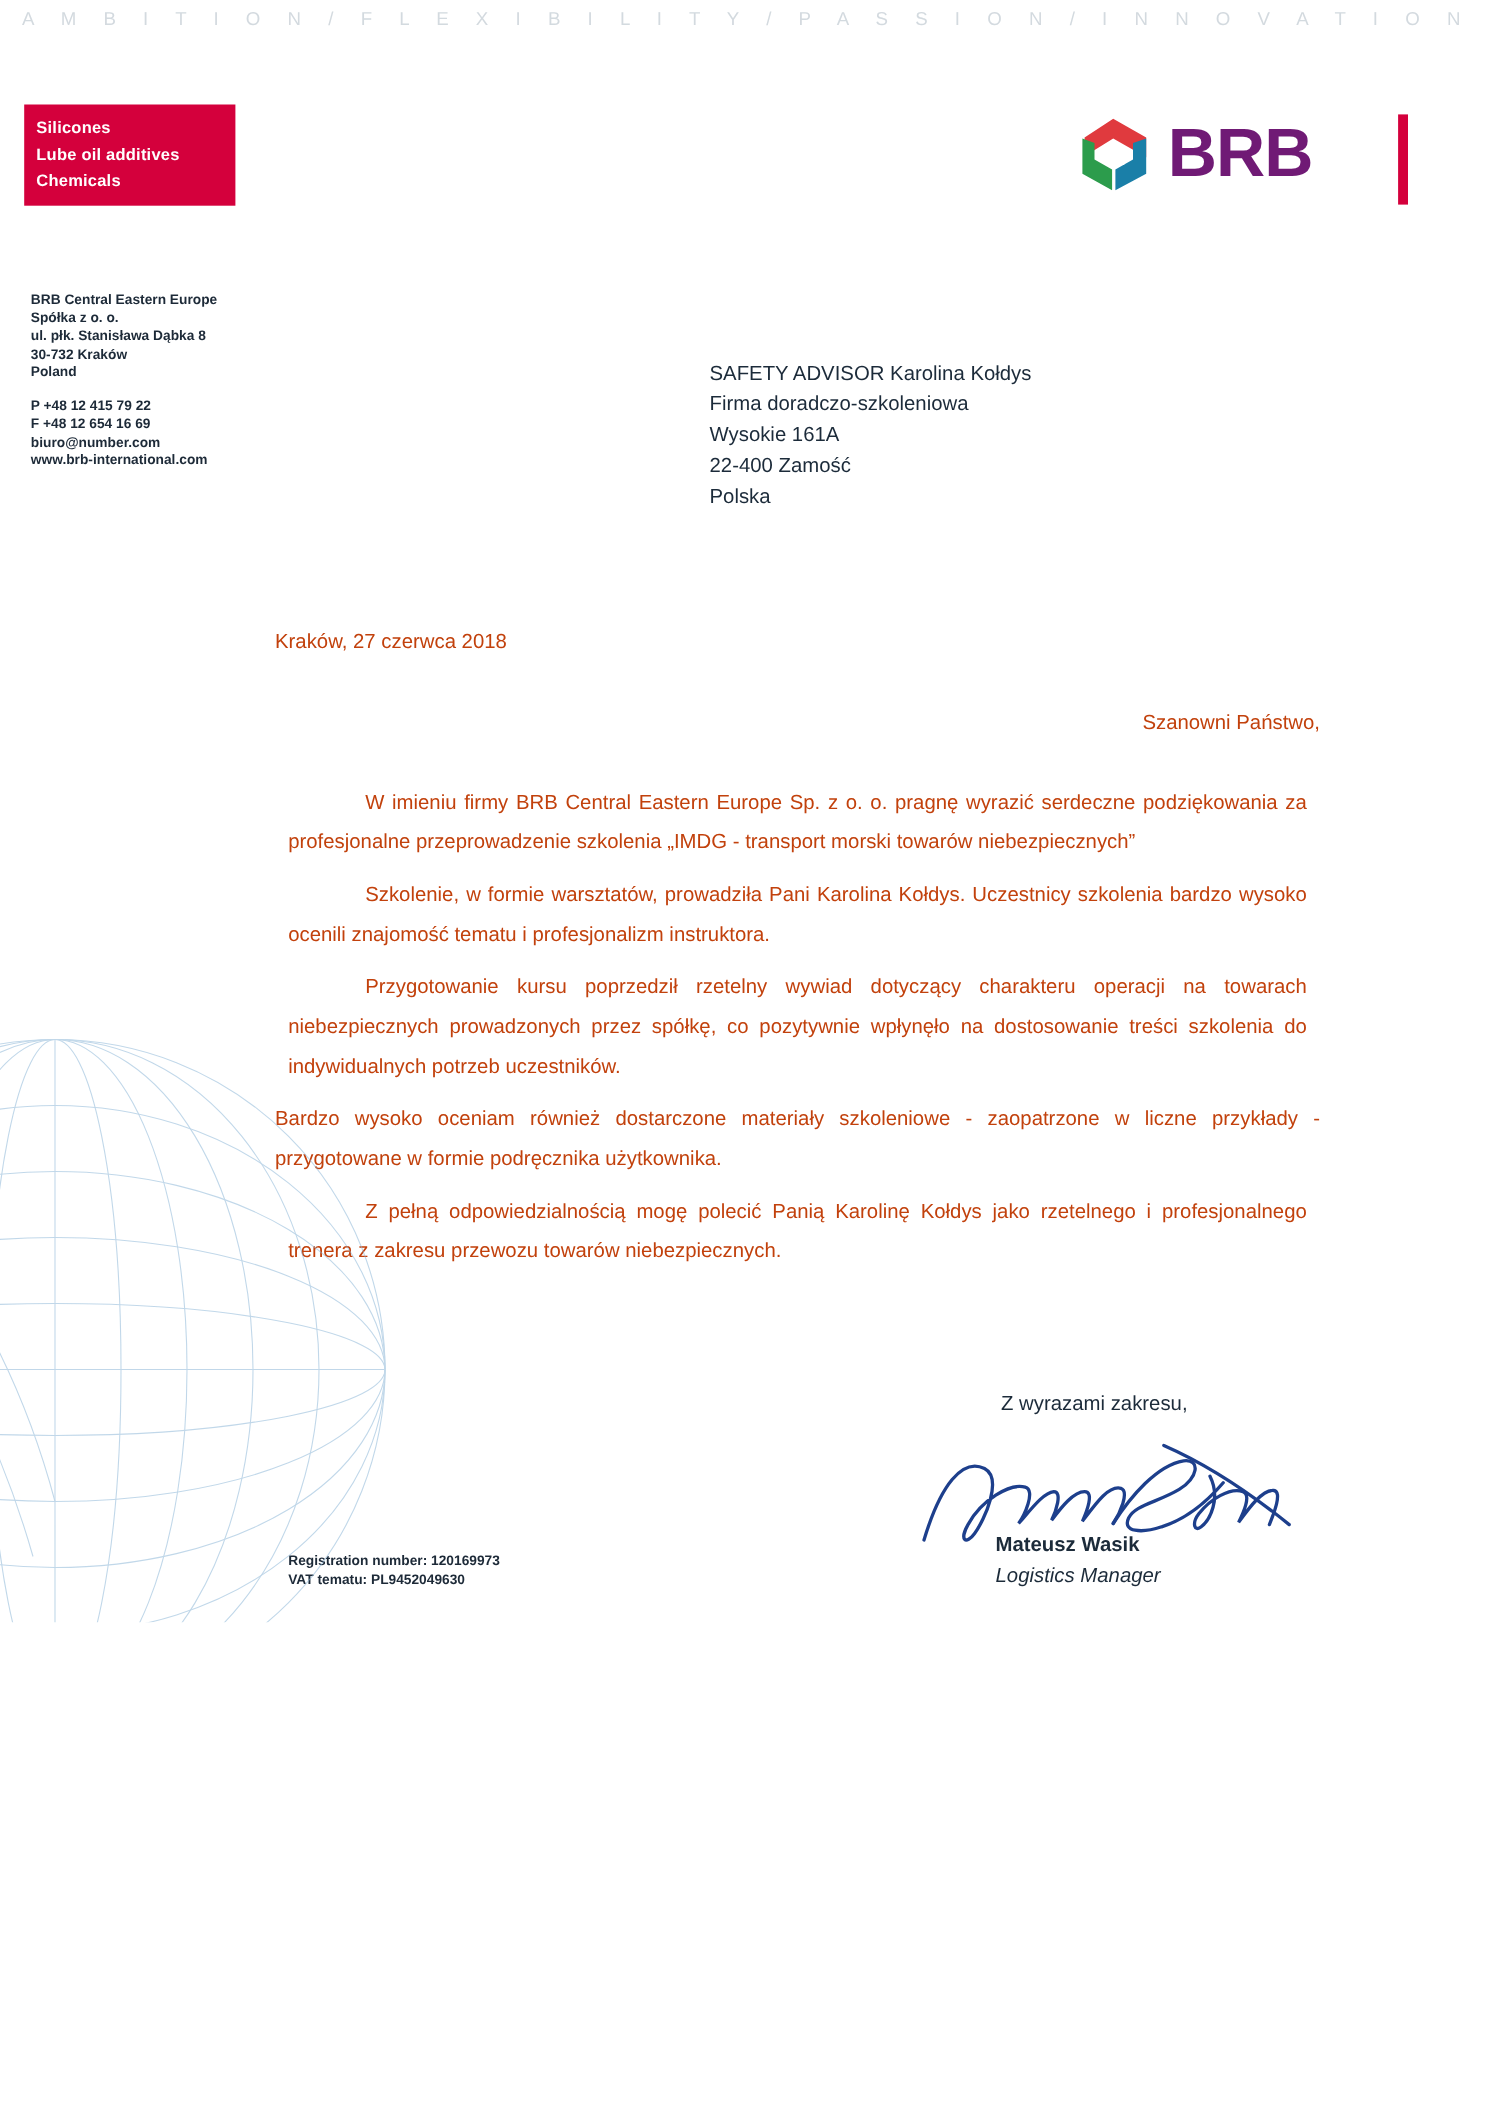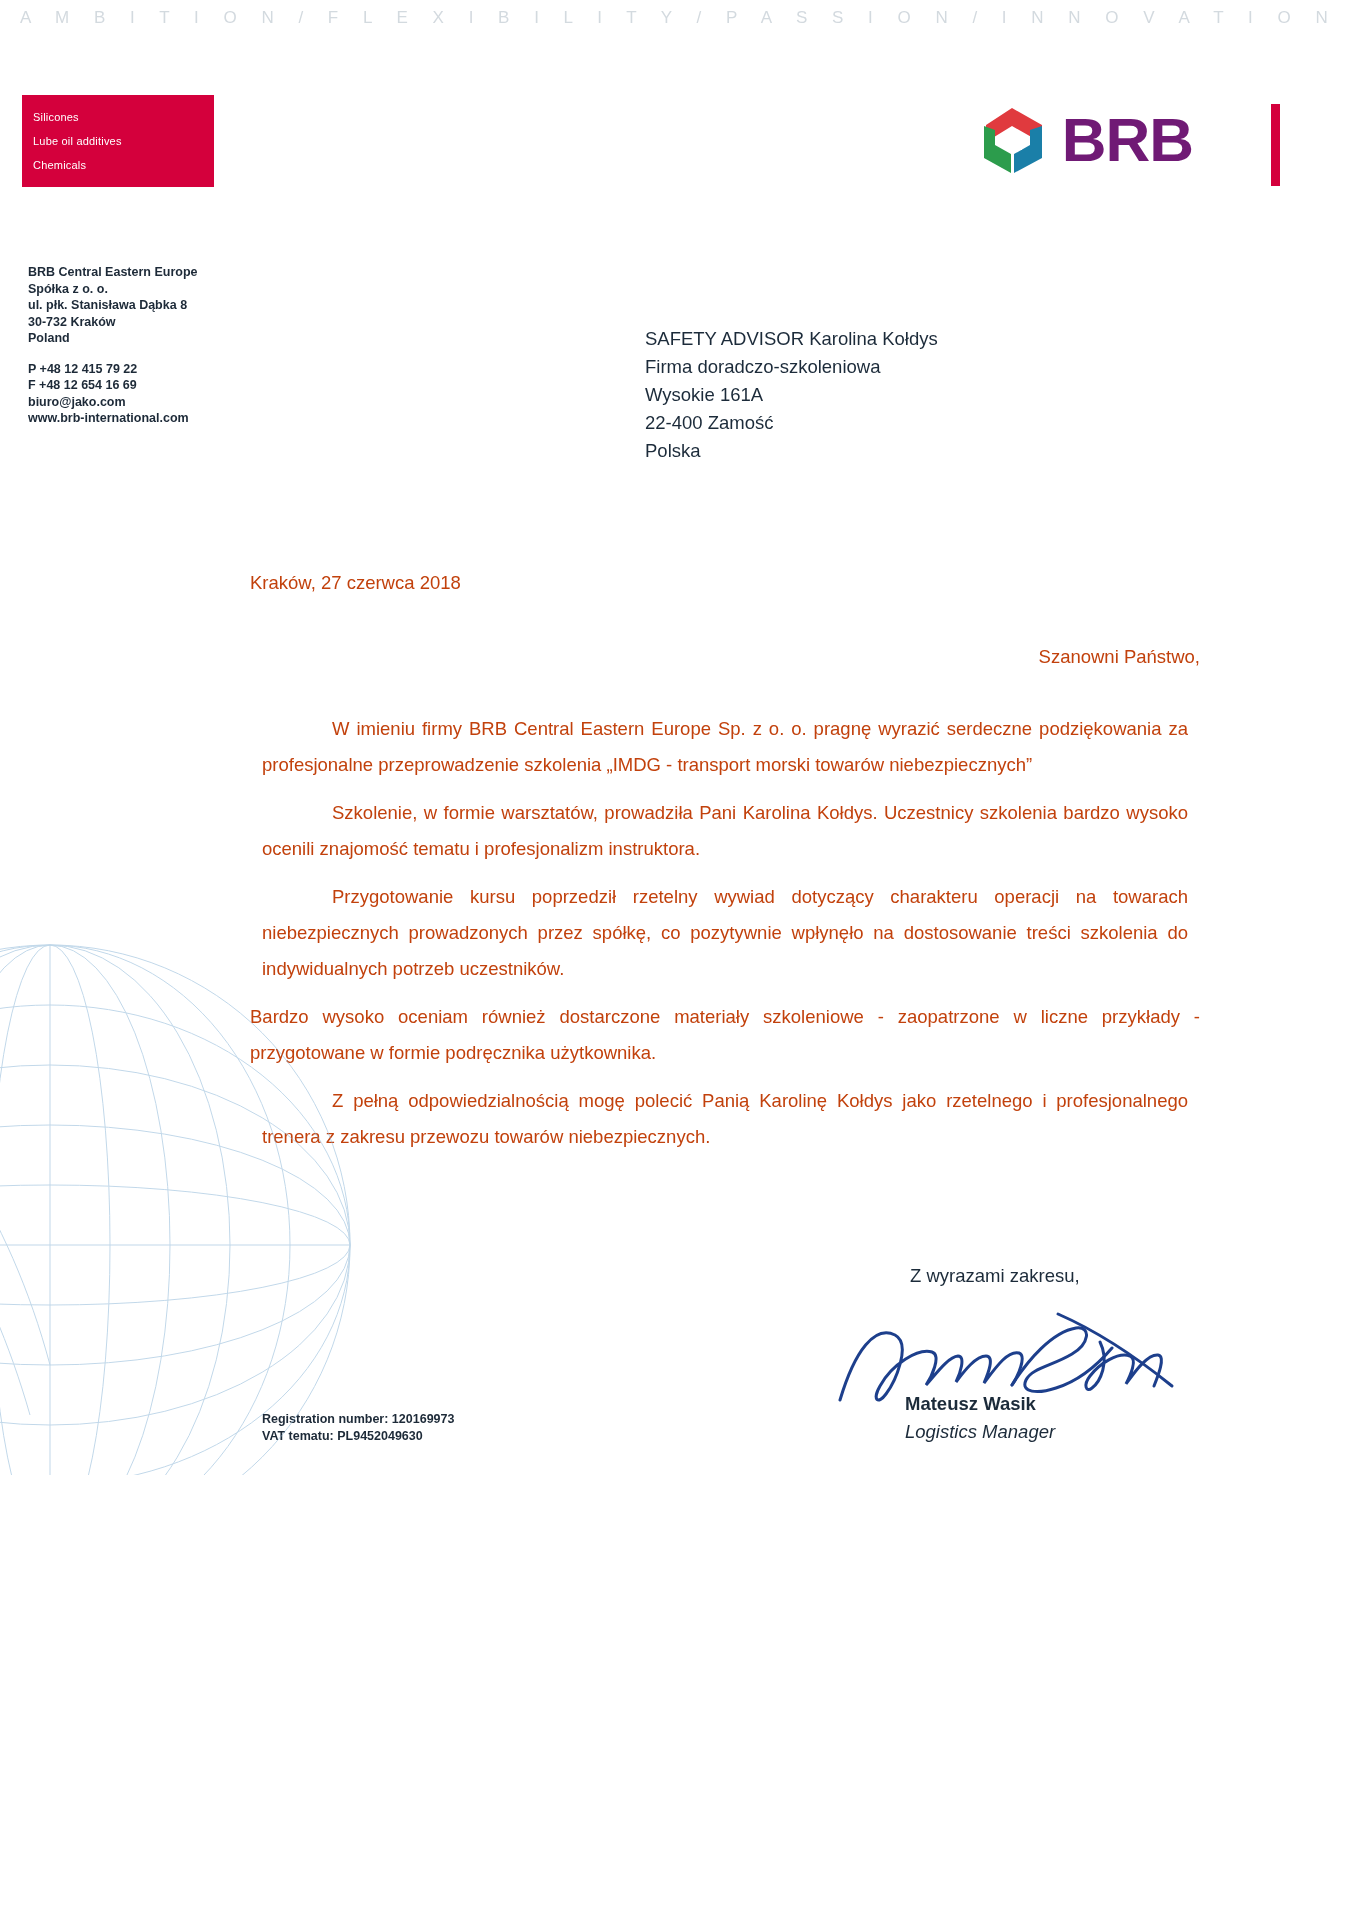--- a/index.html
+++ b/index.html
@@ -41,22 +41,22 @@
     left: 22px;
     top: 95px;
     width: 192px;
     height: 92px;
     background: #d4003c;
     color: #ffffff;
     padding: 10px 0 0 11px;
     box-sizing: border-box;
   }
   .tagline div {
-    font-size: 11px;
-    font-weight: normal;
+    font-size: 15px;
+    font-weight: bold;
     line-height: 24px;
     letter-spacing: 0.2px;
   }
 
   
   .logo {
     position: absolute;
     right: 172px;
     top: 104px;
     display: flex;
@@ -208,21 +208,21 @@
     <div class="blk">
       <div>BRB Central Eastern Europe</div>
       <div>Spółka z o. o.</div>
       <div>ul. płk. Stanisława Dąbka 8</div>
       <div>30-732 Kraków</div>
       <div>Poland</div>
     </div>
     <div class="blk">
       <div>P +48 12 415 79 22</div>
       <div>F +48 12 654 16 69</div>
-      <div>biuro@jako.com</div>
+      <div>biuro@number.com</div>
       <div>www.brb-international.com</div>
     </div>
   </div>
 
   <div class="recipient">
     <div>SAFETY ADVISOR Karolina Kołdys</div>
     <div>Firma doradczo-szkoleniowa</div>
     <div>Wysokie 161A</div>
     <div>22-400 Zamość</div>
     <div>Polska</div>

